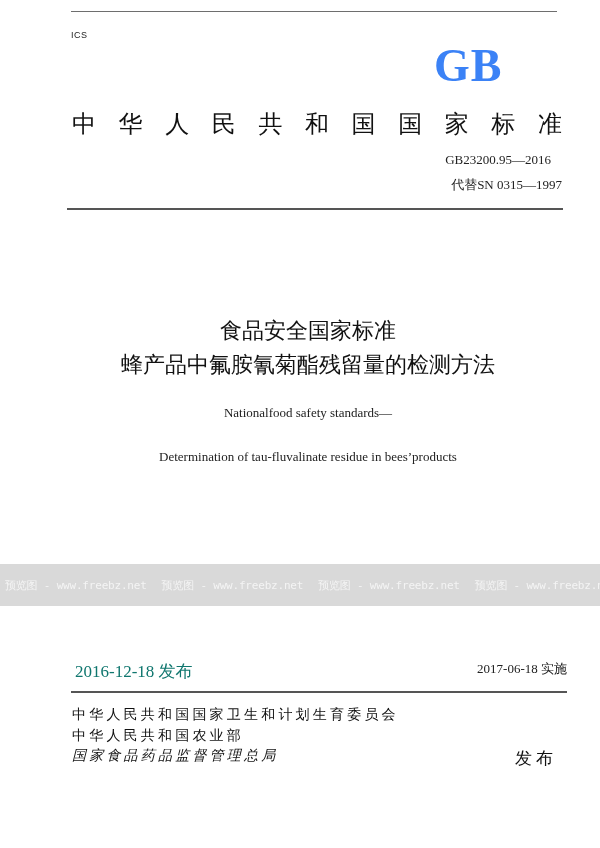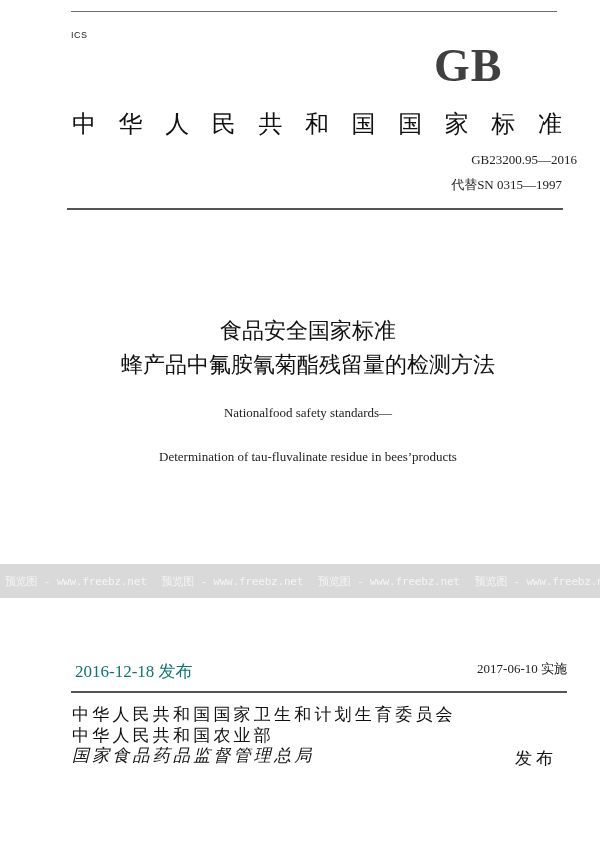--- a/index.html
+++ b/index.html
@@ -5,34 +5,34 @@
   html, body { margin: 0; padding: 0; }
   body {
     width: 600px; height: 848px; background: #ffffff; position: relative;
     overflow: hidden; color: #111;
     font-family: "DejaVu Sans", sans-serif;
   }
   .abs { position: absolute; }
   .rule { position: absolute; height: 1px; background: #6e6e6e; }
   .rule.thick { height: 2px; background: #555; }
   #ics { left: 71px; top: 30px; font-size: 9px; font-family: "Liberation Sans", sans-serif; color: #222; letter-spacing: 0.5px; }
-  #gb-mark { left: 434px; top: 38px; font-family: "Liberation Serif", serif; font-weight: bold; font-size: 46px; letter-spacing: 1px; color: #404040; line-height: 56px; }
+  #gb-mark { left: 434px; top: 38px; font-family: "Liberation Serif", serif; font-weight: bold; font-size: 46px; letter-spacing: 1px; color: #3b82f6; line-height: 56px; }
   #national-title { left: 72px; top: 108px; width: 490px; display: flex; justify-content: space-between; font-size: 24px; line-height: 32px; color: #111; }
   #national-title span { display: inline-block; width: 24px; text-align: center; }
-  #std-code { right: 23px; top: 152px; font-family: "Liberation Serif", serif; font-size: 13px; color: #222; }
+  #std-code { right: 49px; top: 152px; font-family: "Liberation Serif", serif; font-size: 13px; color: #222; }
   #replaces { right: 38px; top: 176px; font-family: "Liberation Serif", serif; font-size: 13px; color: #222; }
   #title-cn-1 { left: 0; width: 616px; top: 316px; text-align: center; font-size: 22px; line-height: 30px; color: #111; }
   #title-cn-2 { left: 0; width: 616px; top: 350px; text-align: center; font-size: 22px; line-height: 30px; color: #111; }
   #title-en-1 { left: 0; width: 616px; top: 405px; text-align: center; font-family: "Liberation Serif", serif; font-size: 13px; color: #222; }
   #title-en-2 { left: 0; width: 616px; top: 449px; text-align: center; font-family: "Liberation Serif", serif; font-size: 13px; color: #222; }
-  #watermark { left: 0; top: 564px; width: 600px; height: 34px; background: #d9d9d9; display: flex; align-items: center; white-space: nowrap; overflow: hidden; }
+  #watermark { left: 0; top: 564px; width: 600px; height: 42px; background: #d9d9d9; display: flex; align-items: center; white-space: nowrap; overflow: hidden; }
   #watermark .wm { color: #f4f4f4; font-size: 11px; font-family: "DejaVu Sans Mono", monospace; margin-left: 5px; margin-right: 10px; letter-spacing: -0.2px; }
   #issue-date { left: 75px; top: 660px; font-family: "Liberation Serif", serif; font-size: 17px; color: #0f766e; }
   #impl-date { right: 33px; top: 660px; font-family: "Liberation Serif", serif; font-size: 13px; color: #222; }
-  .issuer { left: 72px; font-size: 17px; letter-spacing: 3.2px; color: #111; line-height: 20px; }
+  .issuer { left: 72px; font-size: 14px; letter-spacing: 3.2px; color: #111; line-height: 20px; }
   #issuer-1 { top: 704px; }
   #issuer-2 { top: 725px; text-align: center; }
   #issuer-3 { top: 745px; font-style: italic; }
   #issued-label { left: 515px; top: 748px; font-size: 17px; letter-spacing: 4px; color: #111; line-height: 20px; }
 </style>
 </head>
 <body>
 
 <div class="rule" style="left:71px; top:11px; width:486px;"></div>
 
@@ -65,20 +65,20 @@
 <div id="title-en-2" class="abs">Determination of tau-fluvalinate residue in bees’products</div>
 
 <div id="watermark" class="abs">
   <span class="wm">预览图 - www.freebz.net</span>
   <span class="wm">预览图 - www.freebz.net</span>
   <span class="wm">预览图 - www.freebz.net</span>
   <span class="wm">预览图 - www.freebz.net</span>
 </div>
 
 <div id="issue-date" class="abs">2016-12-18 发布</div>
-<div id="impl-date" class="abs">2017-06-10 实施</div>
+<div id="impl-date" class="abs">2017-06-18 实施</div>
 
 <div class="rule thick" style="left:71px; top:691px; width:496px;"></div>
 
 <div id="issuer-1" class="abs issuer">中华人民共和国国家卫生和计划生育委员会</div>
 <div id="issuer-2" class="abs issuer">中华人民共和国农业部</div>
 <div id="issuer-3" class="abs issuer">国家食品药品监督管理总局</div>
 <div id="issued-label" class="abs">发布</div>
 
 </body></html>

